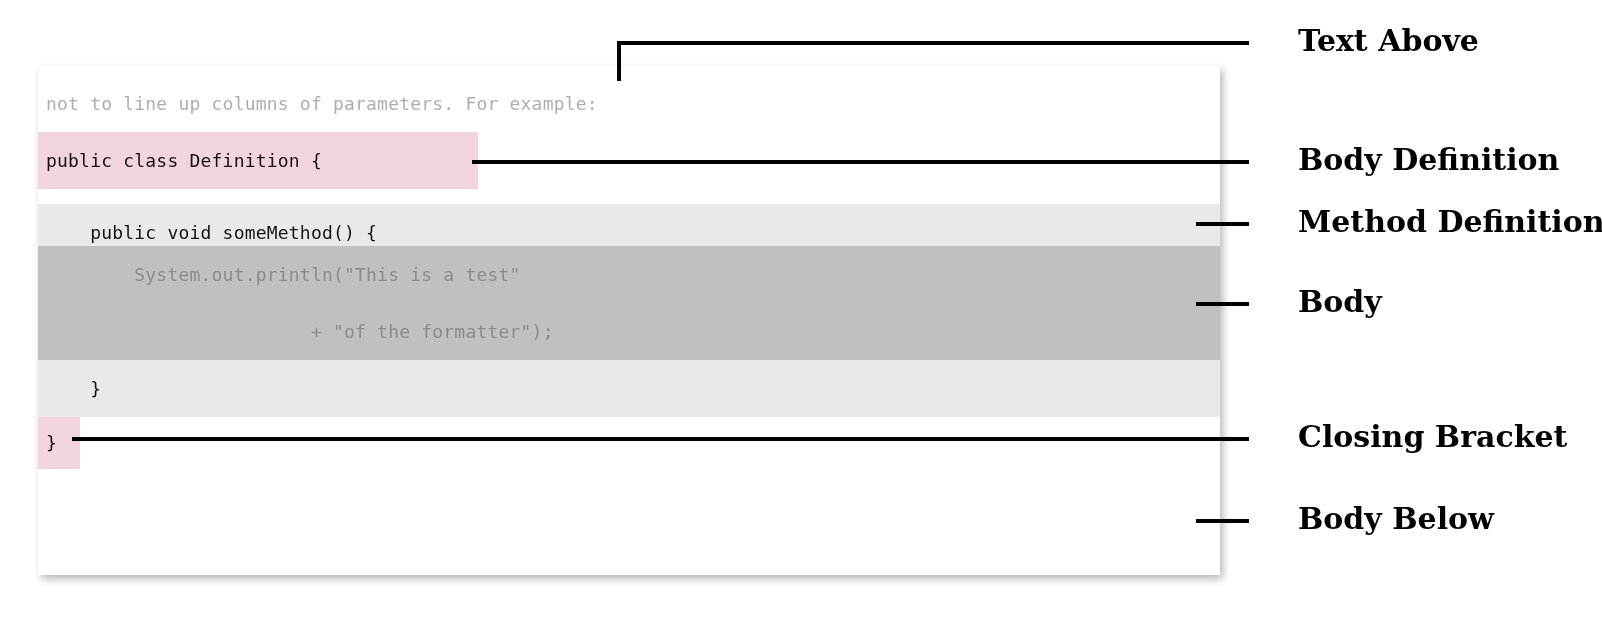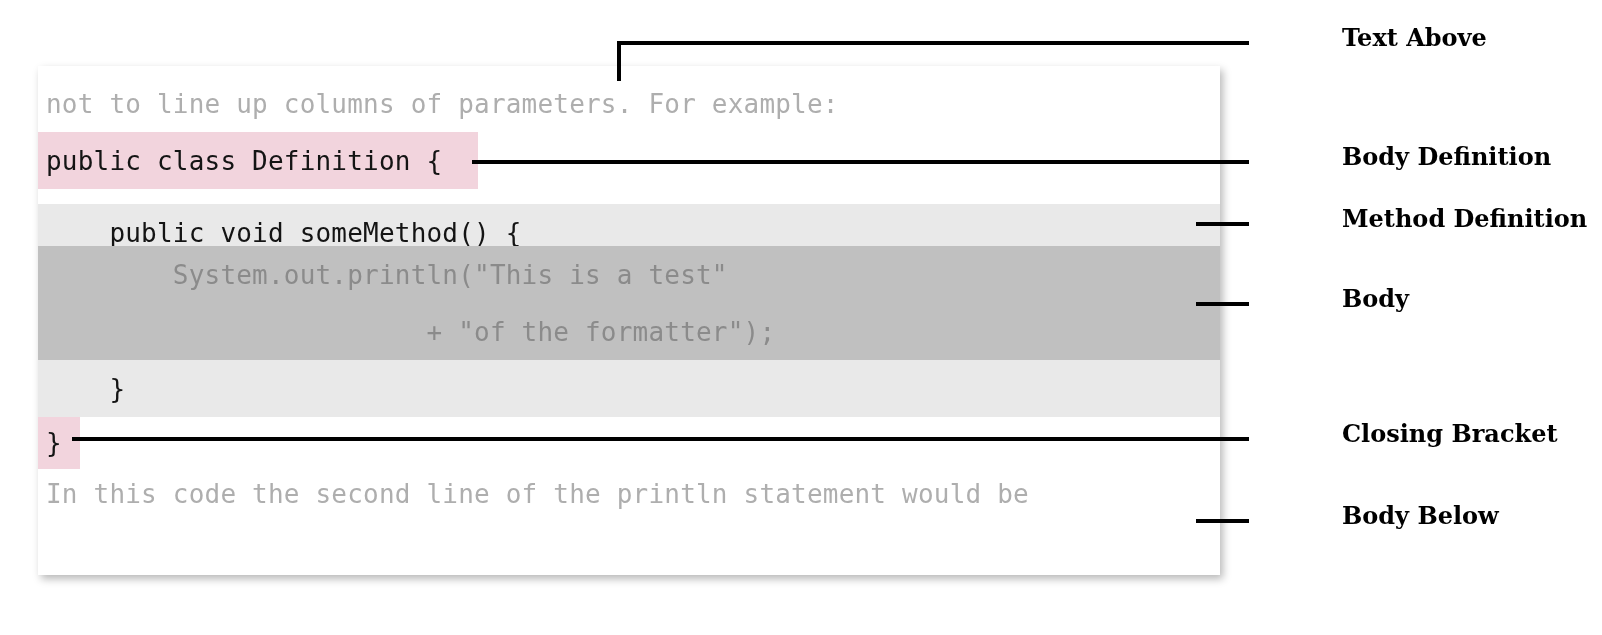--- a/index.html
+++ b/index.html
@@ -26,21 +26,21 @@
     box-shadow: 3px 4px 8px rgba(0,0,0,0.28);
     overflow: hidden;
   }
 
   .code-line {
     position: absolute;
     left: 0;
     width: 100%;
     box-sizing: border-box;
     font-family: "DejaVu Sans Mono", monospace;
-    font-size: 26px;
+    font-size: 18px;
     line-height: 1.0;
     letter-spacing: 0.2px;
     white-space: pre;
     display: flex;
     align-items: center;
     padding-left: 8px;
   }
 
   .band-white { background: transparent; }
   .band-pink  { background: #f2d4dd; }
@@ -67,24 +67,24 @@
   .leader {
     position: absolute;
     background: #000000;
   }
   .leader-h { height: 4px; }
   .leader-v { width: 4px; }
 
   
   .callout-label {
     position: absolute;
-    left: 1342px;
+    left: 1298px;
     font-family: "DejaVu Serif", serif;
     font-weight: bold;
-    font-size: 24px;
+    font-size: 30px;
     color: #000000;
     white-space: nowrap;
     line-height: 1;
   }
 </style>
 </head>
 <body>
 
 <div id="code-panel">
 
@@ -97,21 +97,20 @@
 
   <div class="code-line band-dark txt-dim" id="line-body1">        System.out.println("This is a test"</div>
 
   <div class="code-line band-dark txt-dim" id="line-body2">                        + "of the formatter");</div>
 
   <div class="code-line band-light txt-dark" id="line-close-inner">    }</div>
 
   <div class="code-line band-pink" id="line-closebr"></div>
   <div class="code-line txt-dark" style="top:351px;height:52px;">}</div>
 
-  <div class="code-line band-white txt-muted" id="line-below1">In this code the second line of the println statement would be</div>
 
 </div>
 
 <div class="leader leader-v" style="left:617px; top:43px; height:38px;"></div>
 <div class="leader leader-h" style="left:617px; top:41px; width:632px;"></div>
 
 <div class="leader leader-h" style="left:472px; top:160px; width:777px;"></div>
 
 <div class="leader leader-h" style="left:1196px; top:222px; width:53px;"></div>
 

